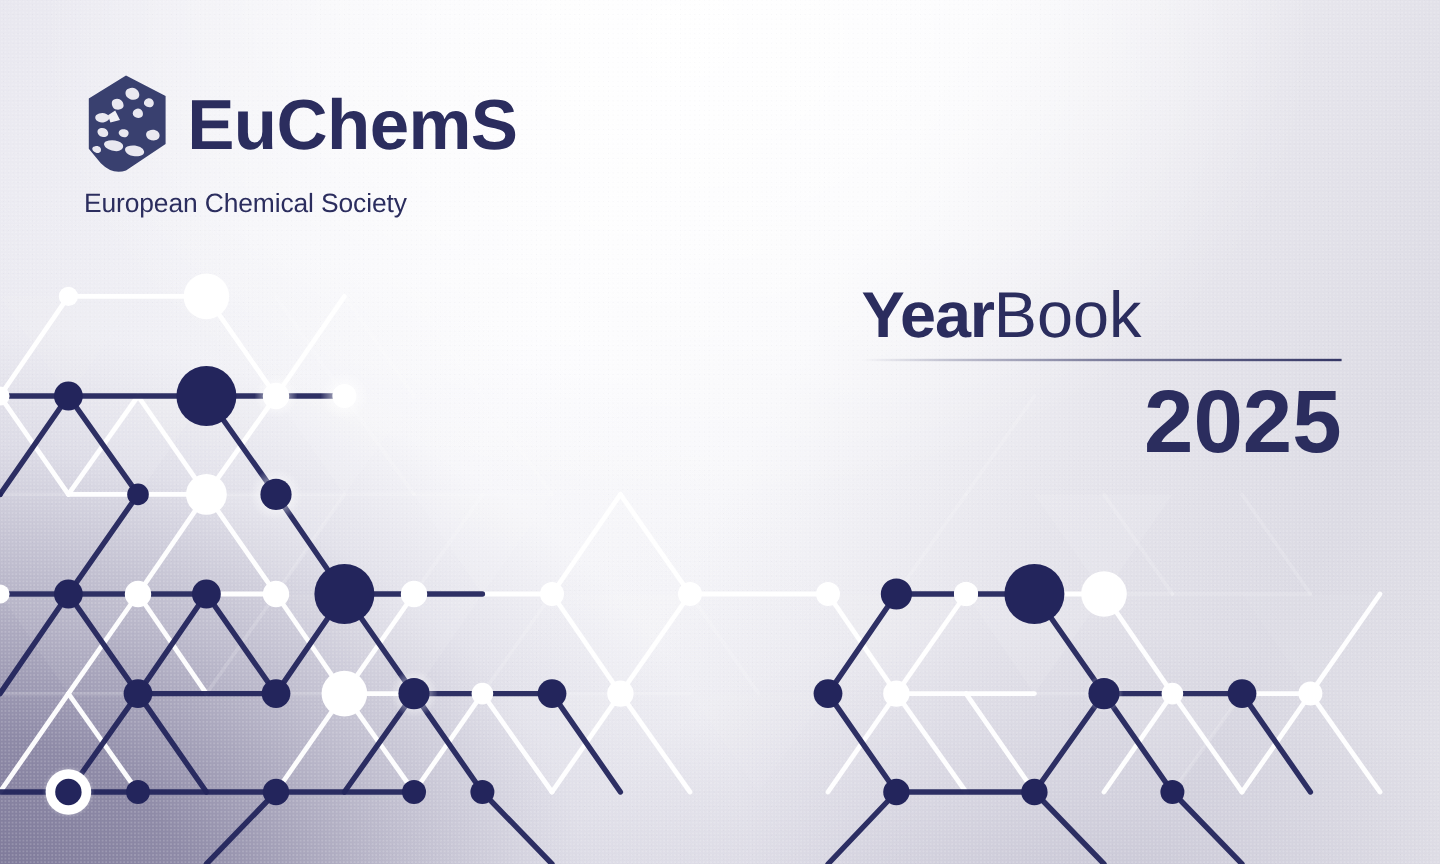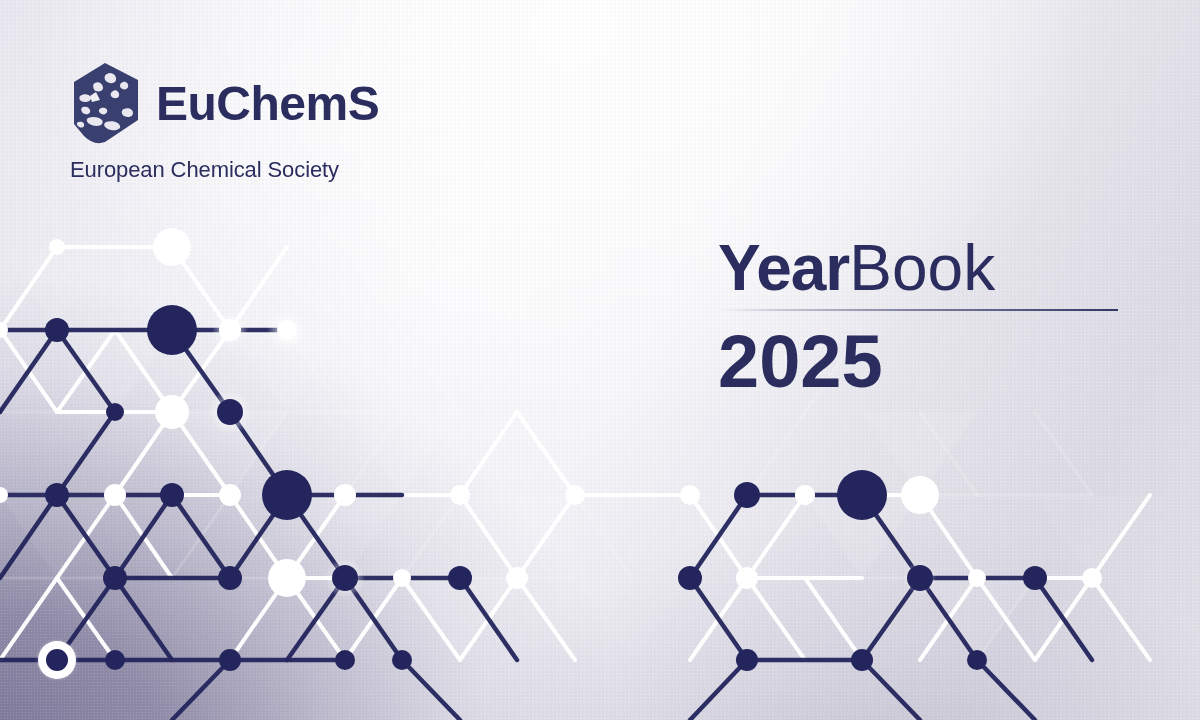--- a/index.html
+++ b/index.html
@@ -86,21 +86,21 @@
     flex-direction: column;
     align-items: flex-start;
   }
   .logo-row {
     display: flex;
     align-items: center;
     gap: 12px;
   }
   .logo-mark { width: 78px; height: 84px; display: block; }
   .logo-word {
-    font-size: 48px;
+    font-size: 59px;
     font-weight: bold;
     color: #2b2d5e;
     letter-spacing: -0.5px;
     line-height: 1;
     white-space: nowrap;
   }
   .logo-sub {
     margin-top: 11px;
     margin-left: 4px;
     font-size: 22px;
@@ -111,42 +111,42 @@
   }
 
   
   .title-block {
     position: absolute;
     left: 718px;
     top: 236px;
     width: 400px;
   }
   .title-main {
-    font-size: 64px;
+    font-size: 54px;
     line-height: 1.02;
     color: #2b2d5e;
     white-space: nowrap;
     letter-spacing: -1px;
   }
   .title-main .t-bold { font-weight: bold; }
   .title-main .t-light { font-weight: normal; letter-spacing: 0px; }
 
   .title-rule {
     height: 2px;
     width: 400px;
     margin-top: 8px;
     background: linear-gradient(to right,
         rgba(43,45,94,0.00) 0%,
         rgba(43,45,94,0.22) 16%,
         rgba(43,45,94,0.55) 48%,
         rgba(43,45,94,0.95) 100%);
   }
   .title-year {
     margin-top: 12px;
-    text-align: left;
+    text-align: right;
     font-size: 74px;
     font-weight: bold;
     color: #2b2d5e;
     letter-spacing: 0px;
     line-height: 1.05;
   }
 </style>
 </head>
 <body>
 

